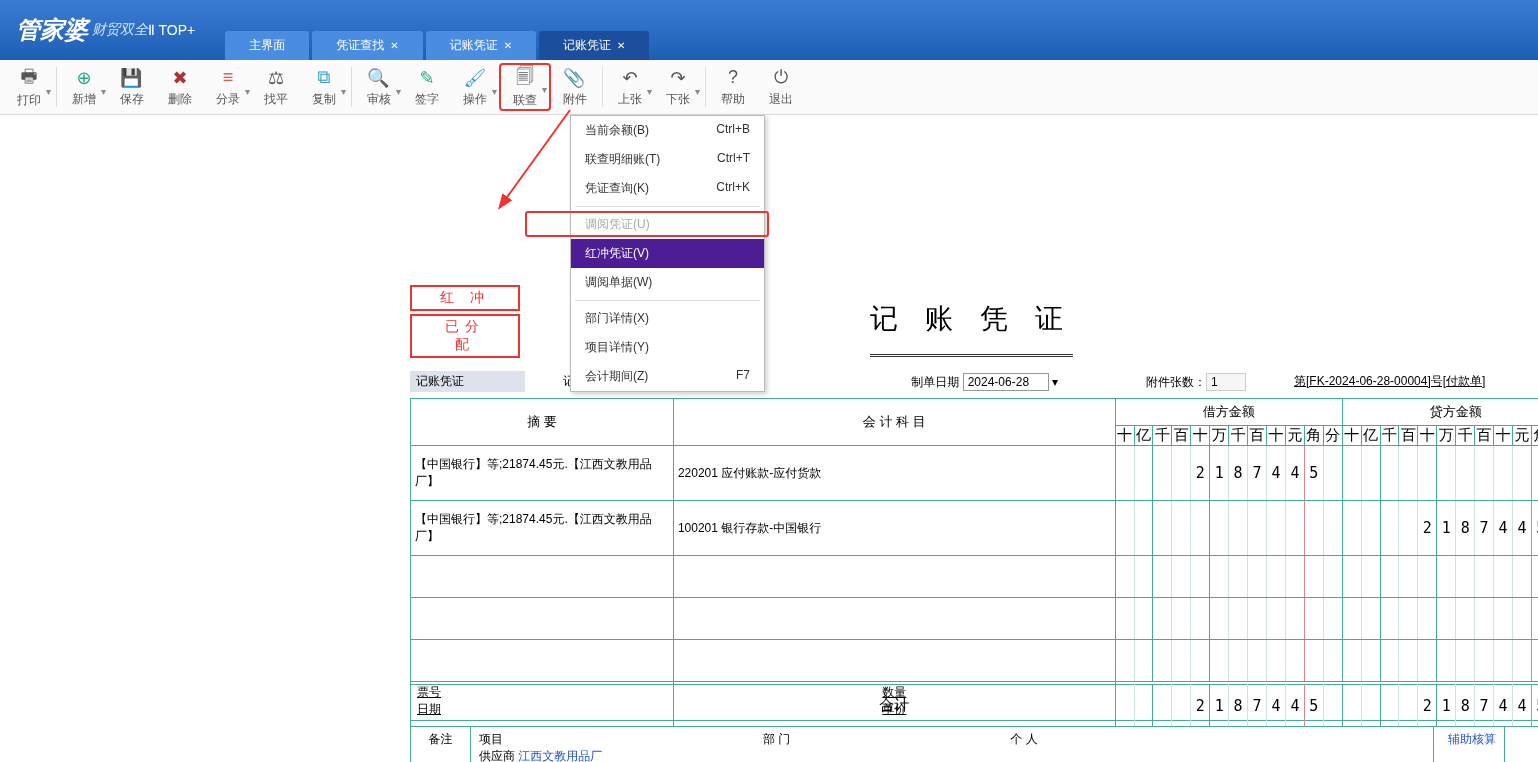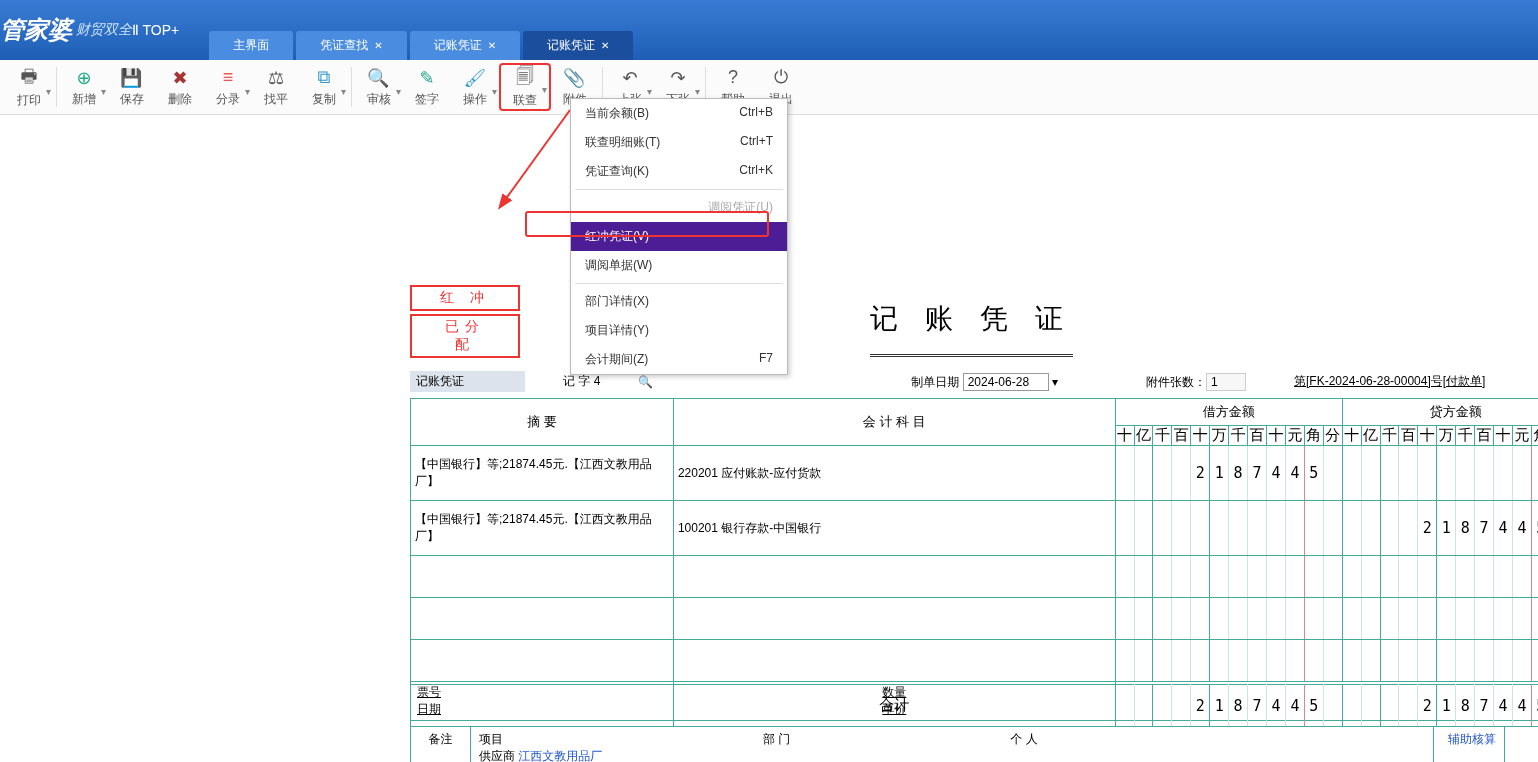--- a/index.html
+++ b/index.html
@@ -1,40 +1,40 @@
 <!DOCTYPE html>
 <html><head>
 <meta charset="utf-8">
 <style>
 * { box-sizing: border-box; margin: 0; padding: 0; }
 body { font-family: "Microsoft YaHei", SimSun, sans-serif; font-size: 12px; background: #fff; width: 1538px; height: 762px; overflow: hidden; position: relative; }
 
 
 .header { background: linear-gradient(#3a7bd5, #1e5fb5); height: 60px; display: flex; align-items: center; }
-.logo { color: #fff; font-size: 24px; font-weight: bold; padding-left: 0; font-style: italic; }
+.logo { color: #fff; font-size: 24px; font-weight: bold; padding-left: 16px; font-style: italic; }
 .logo-sub { color: #d0e4ff; font-size: 14px; font-style: italic; margin-left: 4px; }
 .logo-plus { color: #fff; font-size: 14px; }
 .tabs { display: flex; margin-left: 30px; align-self: flex-end; }
 .tab { background: #4a8de0; color: #fff; padding: 6px 24px; margin-right: 3px; border-radius: 3px 3px 0 0; display: flex; align-items: center; gap: 6px; cursor: pointer; font-size: 12px; }
 .tab.active { background: #1b4f9e; }
 .tab-close { font-size: 10px; }
 
 
 .toolbar { background: #fbfbfb; border-bottom: 1px solid #ddd; height: 55px; display: flex; align-items: center; padding: 0 5px; }
 .tbtn { display: flex; flex-direction: column; align-items: center; justify-content: center; padding: 3px 12px; cursor: pointer; color: #555; border-right: 0; position: relative; height: 48px; }
 .tbtn .ticon { font-size: 18px; height: 24px; display: flex; align-items: center; }
 .tbtn .tlabel { font-size: 12px; margin-top: 2px; }
 .tbtn.dd::after { content: "▾"; position: absolute; right: 2px; bottom: 14px; font-size: 10px; color: #888; }
 .tsep { width: 1px; height: 40px; background: #ddd; margin: 0 3px; }
 .tbtn.highlight { border: 2px solid #e33; border-radius: 4px; }
 
 
-.dropdown { position: absolute; left: 570px; top: 98px; width: 218px; background: #fff; border: 1px solid #bbb; box-shadow: 2px 2px 5px rgba(0,0,0,0.2); z-index: 100; }
+.dropdown { position: absolute; left: 570px; top: 115px; width: 195px; background: #fff; border: 1px solid #bbb; box-shadow: 2px 2px 5px rgba(0,0,0,0.2); z-index: 100; }
 .ditem { display: flex; justify-content: space-between; padding: 6px 14px; cursor: pointer; font-size: 12px; color: #333; }
-.ditem.disabled { color: #aaa; justify-content: flex-end; }
+.ditem.disabled { color: #aaa; }
 .ditem.sel { background: #4c1d95; color: #fff; }
 .dsep { height: 1px; background: #ddd; margin: 3px 4px; }
 .dropdown-frame { position: absolute; left: 525px; top: 211px; width: 244px; height: 26px; border: 2px solid #e33; border-radius: 3px; z-index: 101; pointer-events: none; }
 
 
 .arrow { position: absolute; left: 485px; top: 105px; z-index: 90; pointer-events:none;}
 
 
 .voucher { position: absolute; left: 410px; top: 285px; width: 1095px; }
 .stamp { border: 2px solid #e33; color: #e33; padding: 2px 24px; display: inline-block; margin-bottom: 3px; font-size: 14px; letter-spacing: 6px; width: 110px; text-align: center; }

